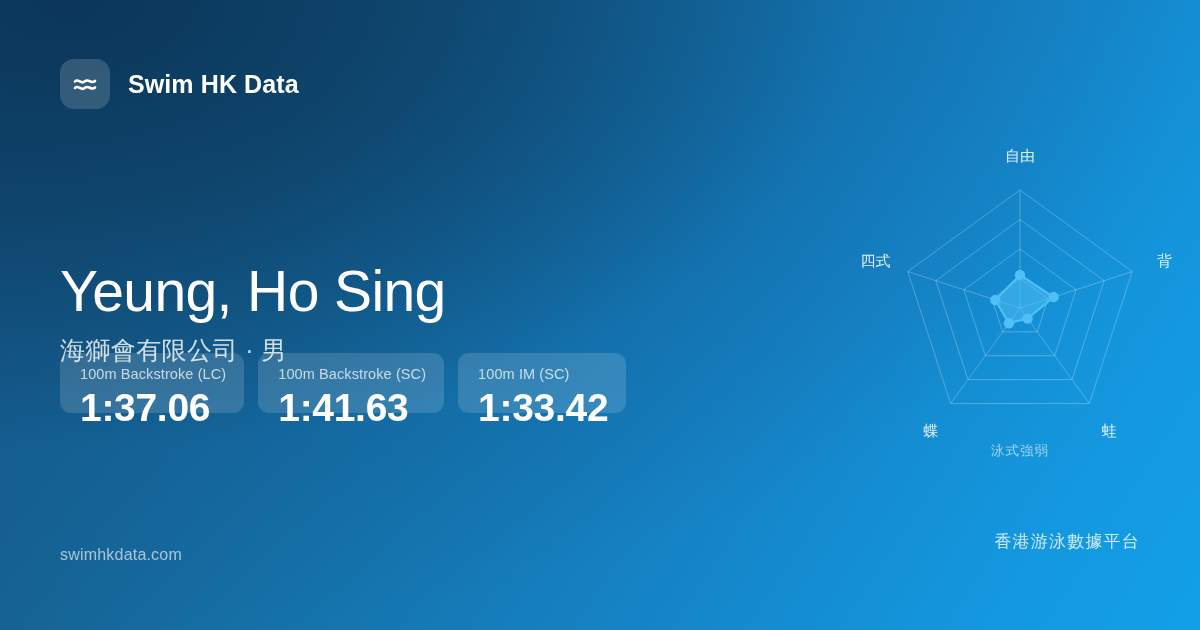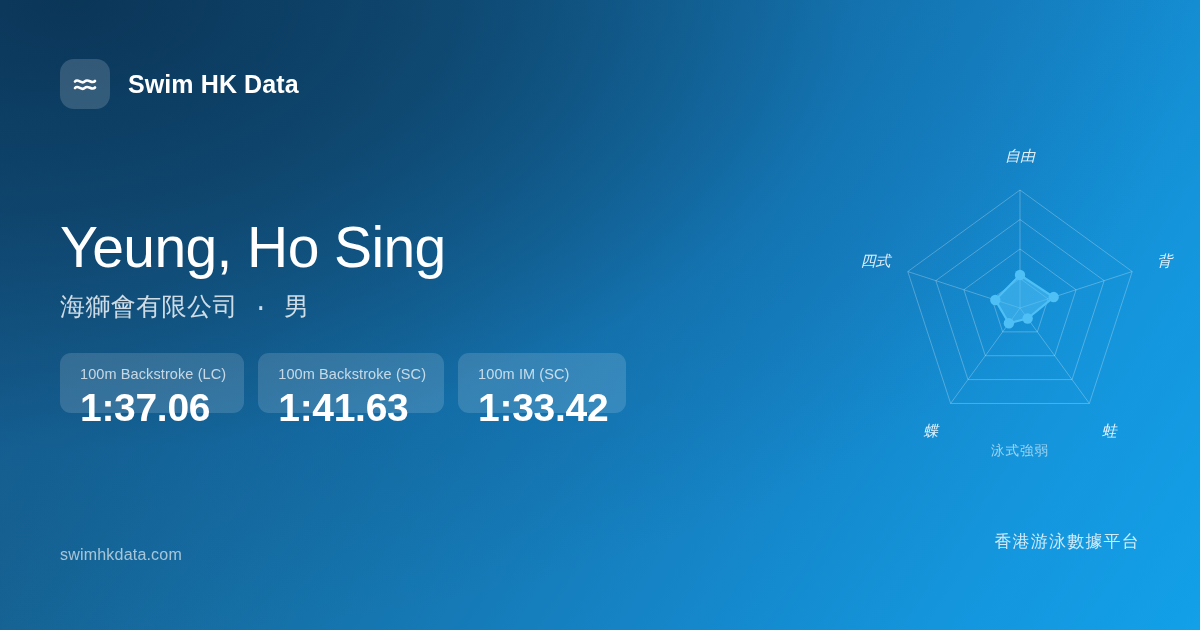--- a/index.html
+++ b/index.html
@@ -36,29 +36,29 @@
 
   
   .hero { position:absolute; left:60px; top:218px; width:680px; }
   .athlete-name {
     color:#ffffff;
     font-size:57px;
     line-height:1.05;
     font-weight:400;
     letter-spacing:-0.6px;
     white-space:nowrap;
+    margin-top:44px;
   }
   .athlete-meta {
     margin-top:12px;
     color:rgba(255,255,255,0.80);
     font-size:25px;
     font-weight:400;
     letter-spacing:0.4px;
     white-space:nowrap;
-    font-family:Liberation Mono, monospace;
   }
 
   
   .stat-row {
     position:absolute; left:60px; top:353px;
     display:flex; gap:14px; align-items:stretch;
   }
   .stat-card {
     background: rgba(255,255,255,0.145);
     border-radius:11px;
@@ -77,21 +77,21 @@
     margin-top:4px;
     color:#ffffff;
     font-size:39px;
     font-weight:700;
     letter-spacing:-0.3px;
     white-space:nowrap;
   }
 
   
   .radar-wrap {
-    position:absolute; left:860px; top:160px; width:320px; height:320px;font-style:italic;
+    position:absolute; left:860px; top:160px; width:320px; height:320px;
   }
   .radar-wrap svg { display:block; overflow:visible; }
   .axis-label {
     fill: rgba(255,255,255,0.88);
     font-size:15px;
     font-family:"Liberation Sans","DejaVu Sans",sans-serif;
   }
   .radar-caption {
     position:absolute;
     left:860px; top:442px; width:320px;

